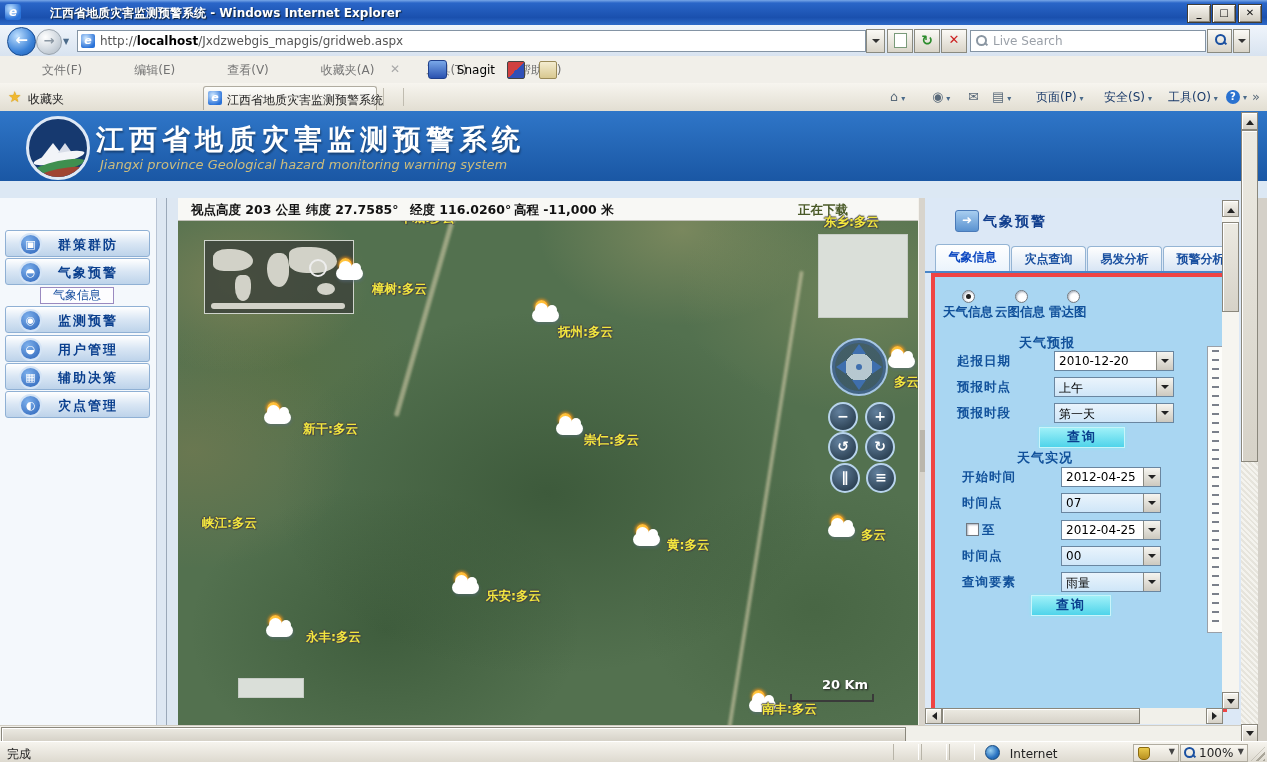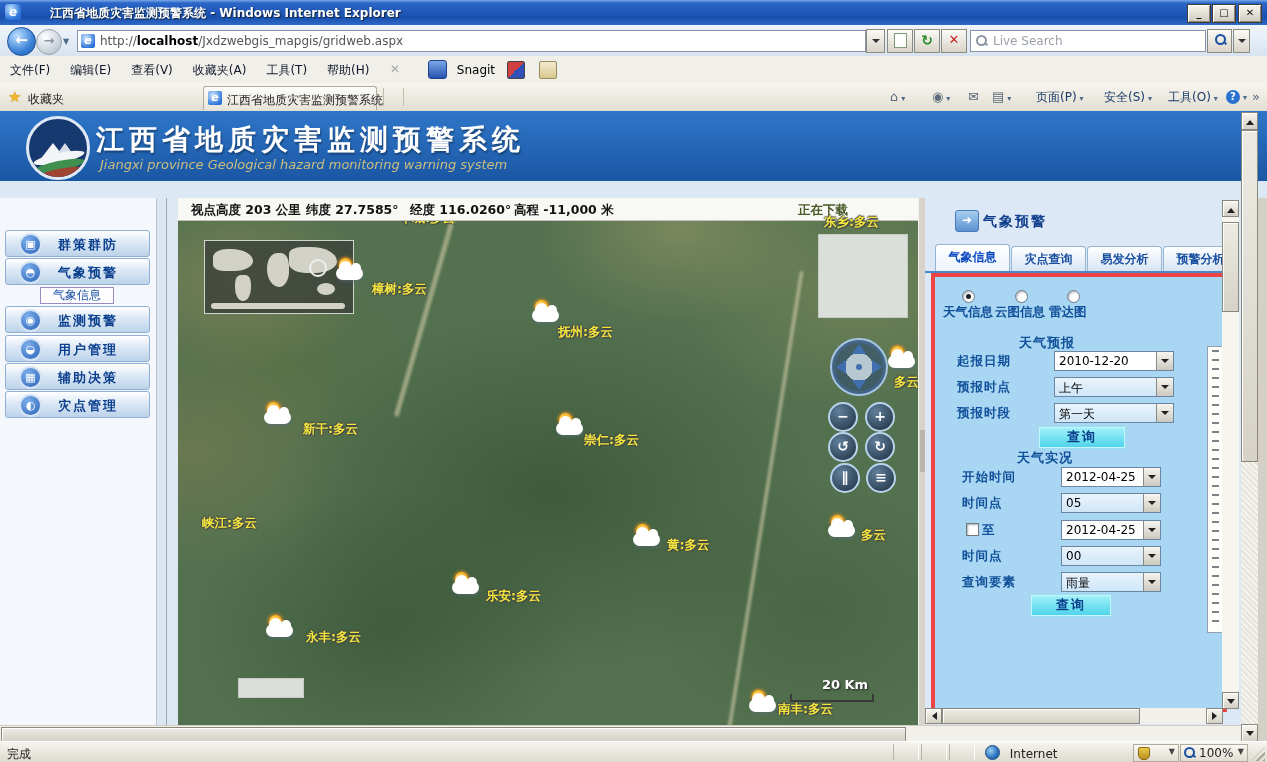--- a/index.html
+++ b/index.html
@@ -42,21 +42,21 @@
   .mag{position:relative;display:inline-block;width:12px;height:12px;}
   .mag::before{content:"";position:absolute;left:1px;top:1px;width:7px;height:7px;border:2px solid #8a96a2;border-radius:50%;}
   .mag::after{content:"";position:absolute;left:9px;top:9px;width:4px;height:2px;background:#8a96a2;transform:rotate(45deg);}
   .mag.blue::before{border-color:#1a50a0;}
   .mag.blue::after{background:#1a50a0;}
   #searchbtn{left:1207px;width:23px;}
   #searchdrop{left:1233px;width:15px;}
   .dropglyph::after{content:"";display:inline-block;width:0;height:0;border:4px solid transparent;border-top-color:#333;margin-top:9px;}
   
   #menubar{position:absolute;left:0;top:56px;width:1267px;height:27px;background:#f1efe9;border-bottom:1px solid #d8d4c8;}
-  .menuitem{display:inline-block;padding:6px 10px 0 10px;color:#0f172a;}
+  .menuitem{display:inline-block;padding:6px 10px 0 10px;color:#737373;margin-left:32px;}
   #toolbar-x{position:absolute;left:390px;top:6px;color:#a8a8a8;font-weight:bold;}
   #snagit{position:absolute;left:428px;top:4px;}
   #snagit .sn-ico{display:inline-block;width:17px;height:17px;vertical-align:middle;border-radius:3px;
     background:linear-gradient(#7aa8e8,#2a52b0);border:1px solid #20408c;}
   #snagit .sn-label{margin:0 8px 0 6px;vertical-align:middle;}
   #snagit .sn-ico2{display:inline-block;width:16px;height:16px;vertical-align:middle;border-radius:2px;
     background:linear-gradient(135deg,#d04040 50%,#3050b8 50%);border:1px solid #444;margin-right:10px;}
   #snagit .sn-ico3{display:inline-block;width:16px;height:16px;vertical-align:middle;border-radius:2px;
     background:linear-gradient(#f4ecd0,#d8c890);border:1px solid #9a8a58;}
   
@@ -381,21 +381,21 @@
         <div class="wlabel" style="left: 308px; top: 390px;">乐安:多云</div>
         <div class="wicon" style="left: 88px; top: 417px;">
           <div class="sun"></div>
           <div class="cloud"></div>
         </div>
         <div class="wlabel" style="left: 128px; top: 431px;">永丰:多云</div>
         <div class="wicon" style="left: 571px; top: 492px;">
           <div class="sun"></div>
           <div class="cloud"></div>
         </div>
-        <div class="wlabel" style="left: 600px; top: 503px; text-align: right;">南丰:多云</div>
+        <div class="wlabel" style="left: 584px; top: 503px; text-align: right;">南丰:多云</div>
       </div>
     <div id="compass">
       <div class="ctri up"></div>
       <div class="ctri dn"></div>
       <div class="ctri lf"></div>
       <div class="ctri rt"></div>
       <div class="ctr"></div>
     </div>
     <div class="mapbtn" style="left:650px;top:204px;">−</div>
     <div class="mapbtn" style="left:687px;top:204px;">+</div>
@@ -445,21 +445,21 @@
         </div>
         <div class="qbtn" style="left: 104px; top: 150px; width: 84px;">查询</div>
         <div class="section" style="left: 82px; top: 172px;">天气实况</div>
         <div class="flabel" style="left: 27px; top: 192px;">开始时间</div>
         <div class="combo" style="left: 126px; top: 190px; width: 98px;">
           <div class="val">2012-04-25</div>
           <div class="db"></div>
         </div>
         <div class="flabel" style="left: 27px; top: 218px;">时间点</div>
         <div class="combo lite" style="left: 126px; top: 216px; width: 98px;">
-          <div class="val">05</div>
+          <div class="val">07</div>
           <div class="db"></div>
         </div>
         <div class="checkbox" style="left: 31px; top: 246px;"></div>
         <div class="flabel" style="left: 47px; top: 245px;">至</div>
         <div class="combo" style="left: 126px; top: 243px; width: 98px;">
           <div class="val">2012-04-25</div>
           <div class="db"></div>
         </div>
         <div class="flabel" style="left: 27px; top: 271px;">时间点</div>
         <div class="combo lite" style="left: 126px; top: 269px; width: 98px;">

